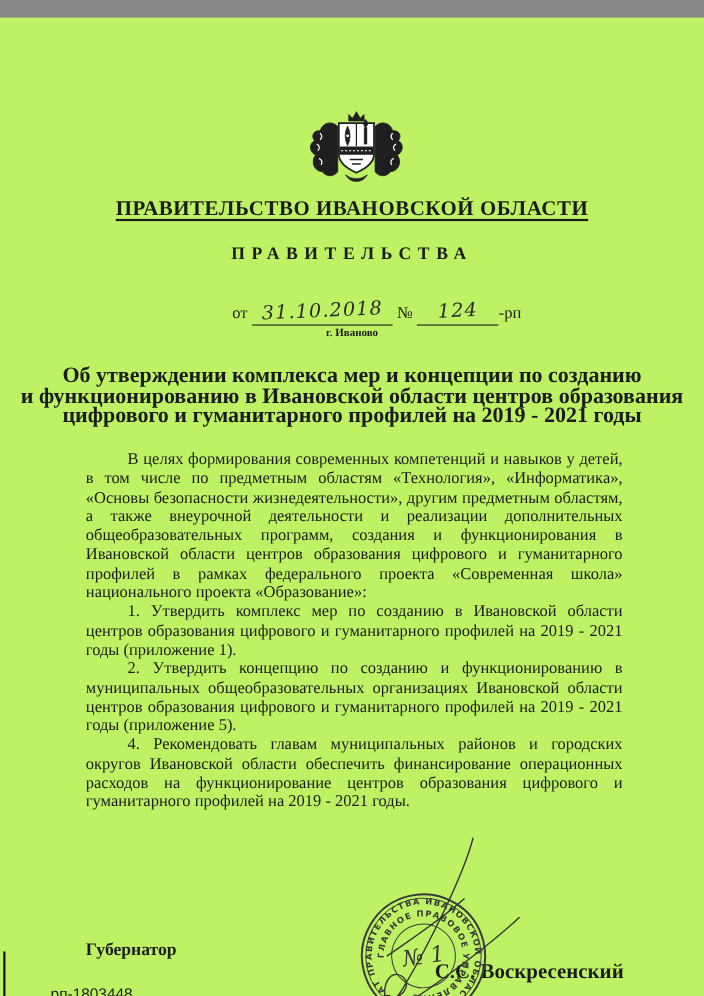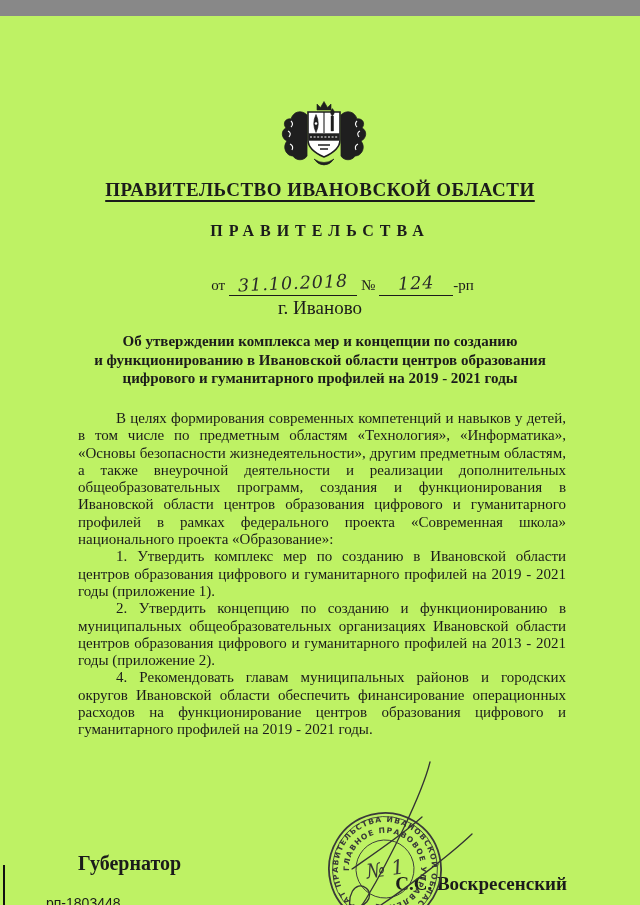--- a/index.html
+++ b/index.html
@@ -24,28 +24,28 @@
     text-align:center;height:24px;position:relative;
   }
   .uline.date-w{width:128px;}
   .uline.num-w{width:74px;}
   .hand{
     font-family:"DejaVu Serif",serif;font-style:italic;font-size:17.5px;
     display:inline-block;transform:rotate(-2.5deg);letter-spacing:1px;
     position:relative;top:2px;color:#2a2a2a;
   }
   .suffix{padding-bottom:2px;}
-  .city{top:281px;font-size:19px;}
-  .doc-title{top:316px;font-size:15px;font-weight:bold;line-height:18.6px;}
+  .city{top:281px;font-size:10px;font-weight:bold;}
+  .doc-title{top:316px;font-size:20px;font-weight:bold;line-height:18.6px;}
   .body-text{
     position:absolute;left:78px;width:488px;top:394px;
     font-size:15px;line-height:17.3px;text-align:justify;
   }
   .body-text p{margin:0;text-indent:38px;}
-  .sig-role{position:absolute;left:78px;top:838px;font-size:20px;font-weight:bold;line-height:19px;}
+  .sig-role{position:absolute;left:78px;top:838px;font-size:16px;font-weight:bold;line-height:19px;}
   .sig-name{position:absolute;right:73px;top:857px;font-size:19px;font-weight:bold;}
   .doc-code{position:absolute;left:46px;top:879px;font-size:14px;font-family:Liberation Sans, sans-serif;}
   .coat{position:absolute;left:277px;top:83px;}
   .stamp-svg{position:absolute;left:310px;top:783px;}
   .sign-svg{position:absolute;left:330px;top:733px;}
   .edge-line{position:absolute;left:3px;top:849px;width:2px;height:54px;background:#111;}
   svg text.ring{
     font-family:"DejaVu Sans",sans-serif;font-size:7.6px;font-weight:bold;
     letter-spacing:1.1px;fill:#383838;
   }
@@ -105,21 +105,21 @@
 
   <div class="centered doc-title">
     <div>Об утверждении комплекса мер и концепции по созданию</div>
     <div>и функционированию в Ивановской области центров образования</div>
     <div>цифрового и гуманитарного профилей на 2019 - 2021 годы</div>
   </div>
 
   <div class="body-text">
     <p>В целях формирования современных компетенций и навыков у детей, в том числе по предметным областям «Технология», «Информатика», «Основы безопасности жизнедеятельности», другим предметным областям, а также внеурочной деятельности и реализации дополнительных общеобразовательных программ, создания и функционирования в Ивановской области центров образования цифрового и гуманитарного профилей в рамках федерального проекта «Современная школа» национального проекта «Образование»:</p>
     <p>1. Утвердить комплекс мер по созданию в Ивановской области центров образования цифрового и гуманитарного профилей на 2019 - 2021 годы (приложение 1).</p>
-    <p>2. Утвердить концепцию по созданию и функционированию в муниципальных общеобразовательных организациях Ивановской области центров образования цифрового и гуманитарного профилей на 2013 - 2021 годы (приложение 2).</p>
+    <p>2. Утвердить концепцию по созданию и функционированию в муниципальных общеобразовательных организациях Ивановской области центров образования цифрового и гуманитарного профилей на 2019 - 2021 годы (приложение 5).</p>
     <p>4. Рекомендовать главам муниципальных районов и городских округов Ивановской области обеспечить финансирование операционных расходов на функционирование центров образования цифрового и гуманитарного профилей на 2019 - 2021 годы.</p>
   </div>
 
   <div class="sig-role">
     <div>Губернатор</div>
   </div>
   <div class="sig-name">С.С. Воскресенский</div>
   <div class="doc-code">рп-1803448</div>
 
   <svg class="stamp-svg" width="150" height="130" viewBox="0 0 150 130">

